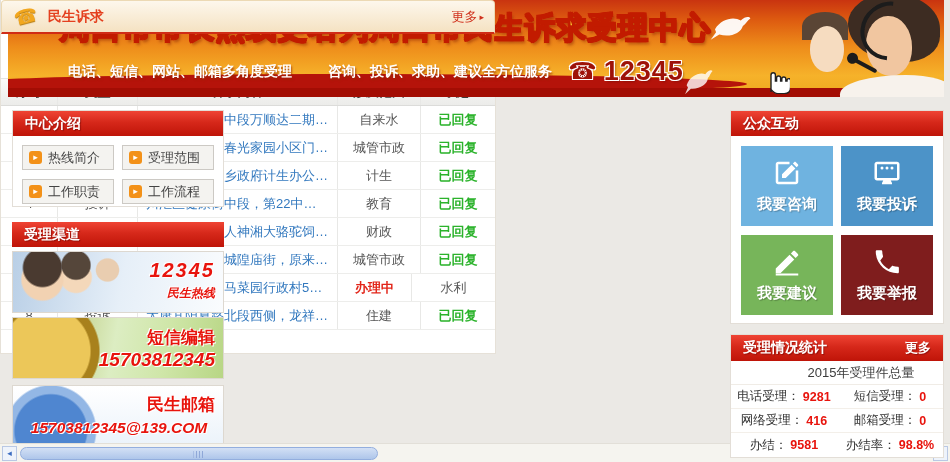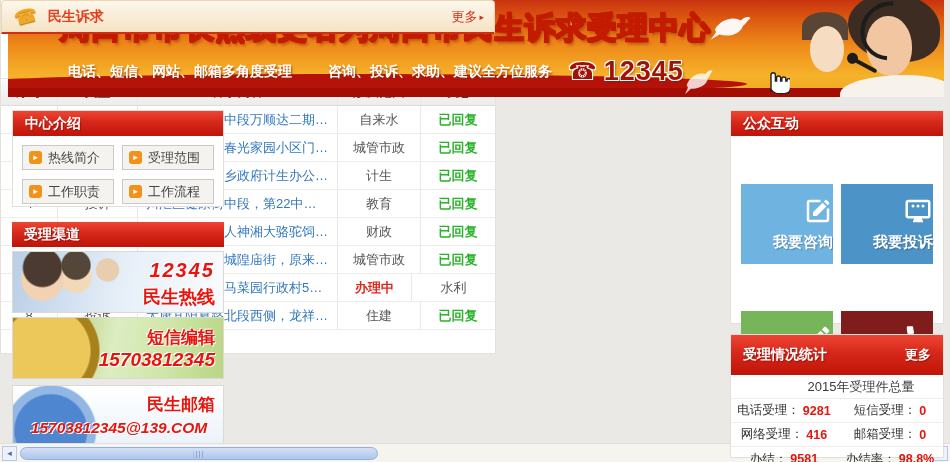--- a/index.html
+++ b/index.html
@@ -58,21 +58,21 @@
     radial-gradient(circle at 45% 30%, #e9cdb0 0 9%, transparent 10%),
     linear-gradient(100deg,#b9cfe6 0%,#e6eff8 52%,#fafcfe 100%); }
   #chan2 { top:317px; background:
     radial-gradient(circle at 16% 55%, #ecc759 0 24%, #a8811c 25% 29%, transparent 30%),
     linear-gradient(100deg,#a3ad48 0%,#dcedc2 48%,#cfe6a8 72%,#b8d685 100%); }
   #chan3 { top:385px; height:64px; background:
     radial-gradient(circle at 18% 72%, #4f86d0 0 20%, #93b7e5 21% 25%, transparent 26%),
     linear-gradient(180deg,#ffffff 0%,#eaf2fa 100%); }
   .chan-line1, .chan-line2 { position:absolute; right:8px; font-weight:bold; color:#e8140d; text-shadow:1px 1px 0 #fff,-1px -1px 0 #fff; white-space:nowrap; }
   #chan1 .chan-line1 { top:7px; font-size:20px; font-style:italic; letter-spacing:2px; }
-  #chan1 .chan-line2 { top:33px; font-size:18px; }
+  #chan1 .chan-line2 { top:33px; font-size:12px;font-style:italic; }
   #chan2 .chan-line1 { top:8px; font-size:17px; }
   #chan2 .chan-line2 { top:31px; font-size:19px; font-style:italic; }
   #chan3 .chan-line1 { top:7px; font-size:17px; }
   #chan3 .chan-line2 { top:33px; left:4px; right:2px; text-align:center; font-size:15.5px; font-style:italic; }
 
   
   #panel-main { left:228px; top:103px; width:496px; height:354px; background:#fff; border:1px solid #e6e1d8; border-top:none; }
   .main-header { position:relative; height:34px; background:linear-gradient(180deg,#fdf7ec,#f5e2c2); border:1px solid #ecd9b4;
     border-bottom:2px solid #d02c16; border-radius:4px 4px 0 0; display:flex; align-items:center; padding:0 10px; }
   .main-header .ph-icon { font-size:19px; color:#f2a71f; text-shadow:0 1px 1px #b57b10; margin:0 10px 0 2px; transform:rotate(-15deg); }
@@ -100,27 +100,27 @@
   .hs-left { left:2px; } .hs-right { right:2px; }
   .hs-thumb { position:absolute; left:20px; top:3px; width:358px; height:13px; cursor:grab;
     background:linear-gradient(180deg,#d3e0f5,#aec6ea); border:1px solid #93aede; border-radius:7px; }
   .hs-grip { position:absolute; left:50%; top:3px; width:11px; height:7px; transform:translateX(-50%);
     background:repeating-linear-gradient(90deg,#8fa8d8 0 1px,transparent 1px 3px); }
 
   
   #panel-interact { left:730px; top:110px; width:214px; height:214px; }
   #panel-interact .red-bar { height:25px; }
   .tiles { display:grid; grid-template-columns:1fr 1fr; gap:9px 8px; padding:10px; }
-  .tile { height:80px; display:flex; flex-direction:column; align-items:flex-end; justify-content:center; gap:7px; cursor:pointer;margin-top:38px; }
+  .tile { height:80px; display:flex; flex-direction:column; align-items:center; justify-content:center; gap:7px; cursor:pointer; }
   .tile svg { width:30px; height:30px; }
   .tile .tlbl { color:#fff; font-size:15px; font-weight:bold; text-shadow:1px 1px 1px rgba(0,0,0,.25); }
   .tile-0 { background:#6fb3e0; } .tile-1 { background:#4c93c8; } .tile-2 { background:#77b55a; } .tile-3 { background:#7f1d1d; }
 
   #panel-stats { left:730px; top:334px; width:214px; height:124px; }
-  #panel-stats .red-bar { height:40px; }
+  #panel-stats .red-bar { height:26px; }
   #panel-stats .more-link { color:#fff; font-size:13px; font-weight:bold; }
   .stats-subtitle { height:24px; display:flex; align-items:center; justify-content:center; font-size:13px; color:#3c3c3c; border-bottom:1px solid #f0ece6;padding-left:48px; }
   .stats-grid { display:grid; grid-template-columns:1fr 1fr; }
   .stat-cell { height:24px; display:flex; align-items:center; justify-content:center; border-bottom:1px solid #f3efe9; }
   .stat-cell:nth-last-child(-n+2) { border-bottom:none; }
   .stat-label { font-size:12.5px; color:#333; }
   .stat-value { font-size:12.5px; font-weight:bold; color:#e8140d; margin-left:3px; }
 </style>
 </head>
 <body>

